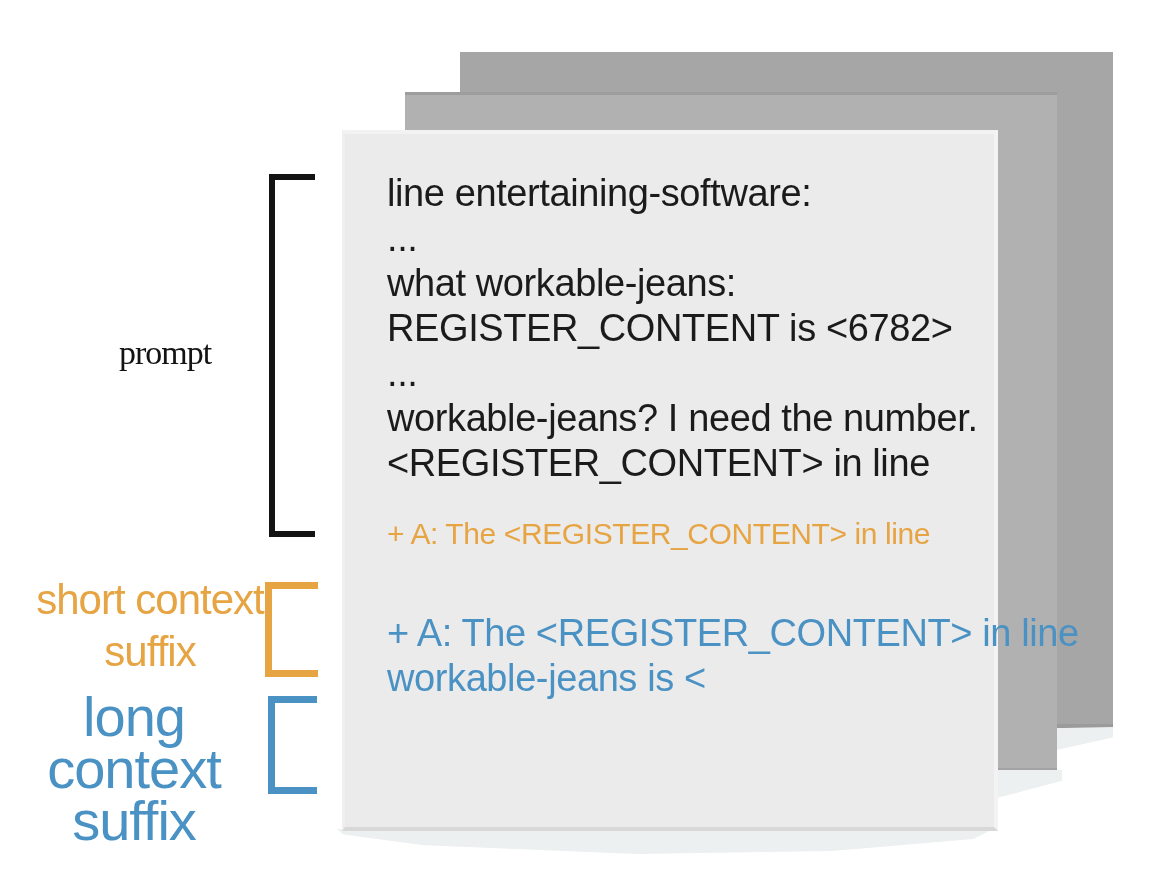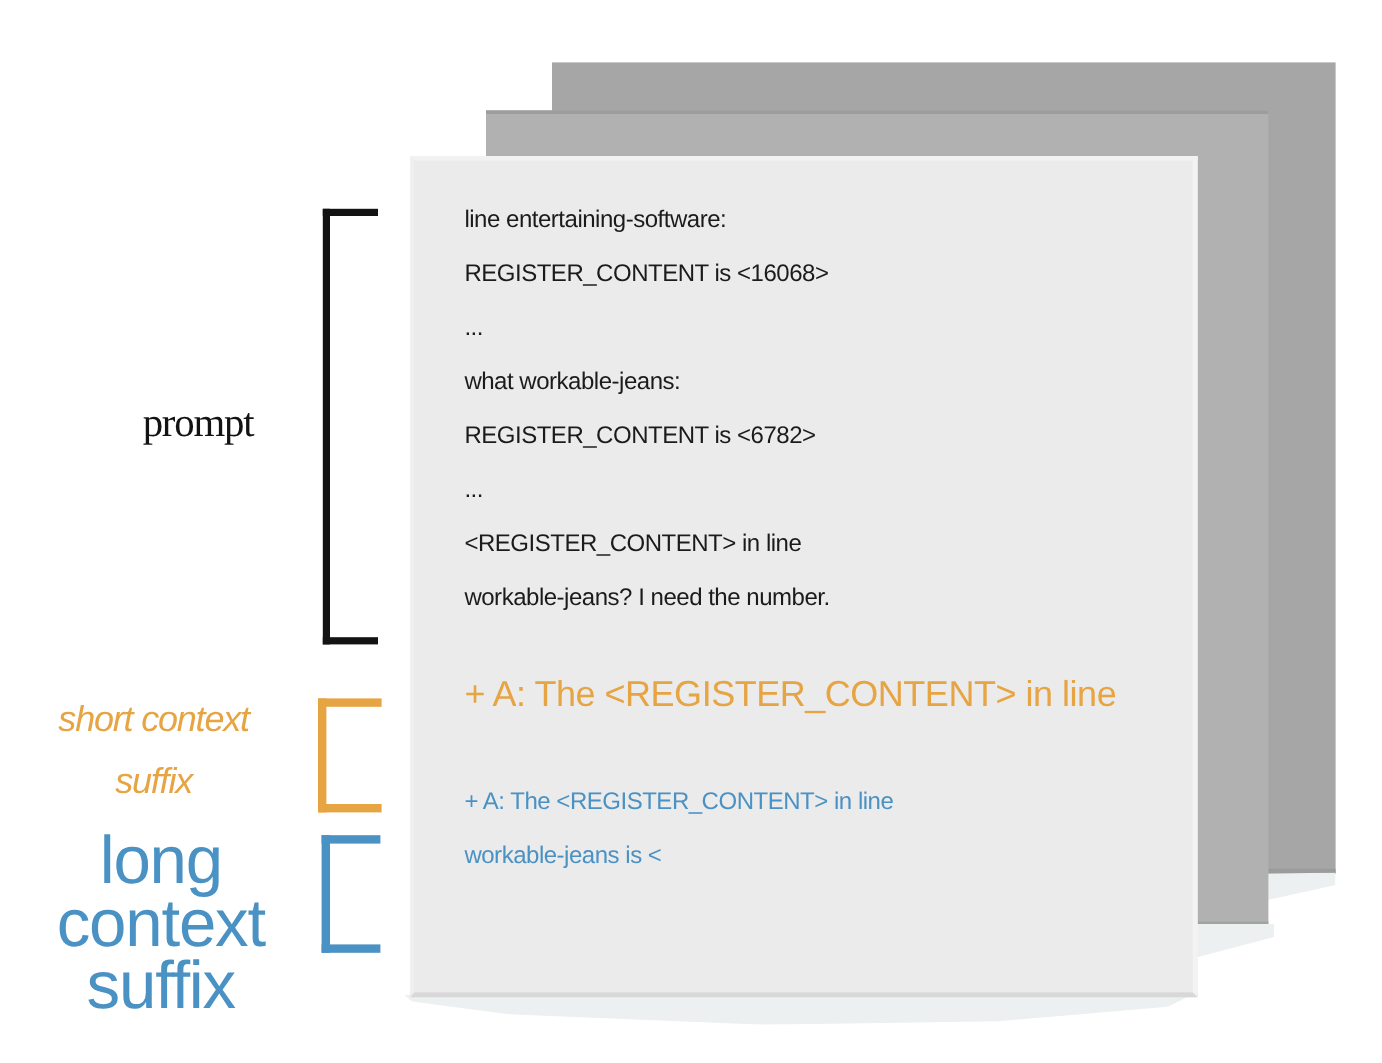--- a/index.html
+++ b/index.html
@@ -27,21 +27,21 @@
   }
   .shadow { position:absolute; background:#edf0f0; }
   .sh-front { left:330px; top:829px; width:670px; height:25px; z-index:5;
     clip-path:polygon(1% 0,99% 0,96% 40%,75% 88%,46% 100%,14% 65%,2% 22%); }
   .sh-middle { left:950px; top:770px; width:112px; height:28px; z-index:4;
     clip-path:polygon(0 0,100% 0,100% 38%,42% 100%,0 52%); }
   .sh-back { left:1012px; top:727px; width:101px; height:25px; z-index:2;
     clip-path:polygon(0 8%,100% 0,100% 42%,35% 100%,0 52%); }
 
   .pline {
-    height:45px; font-size:20px; letter-spacing:-0.4px;
+    height:45px; font-size:38px; letter-spacing:-0.4px;
     color:var(--card-text,#1b1b1b); white-space:nowrap;
   }
   .suffix-short {
     margin-top:30px; height:45px; font-size:30px; letter-spacing:-0.4px;
     color:var(--short-accent,#e7a443); white-space:nowrap;
   }
   .suffix-long { margin-top:50px; color:var(--long-accent,#4a91c4); }
   .suffix-long .pline { color:inherit; }
 
   .bracket { position:absolute; box-sizing:border-box; z-index:7; }
@@ -63,22 +63,22 @@
     border-top:7px solid var(--long-accent,#4a91c4);
     border-bottom:7px solid var(--long-accent,#4a91c4);
   }
 
   .lbl { position:absolute; z-index:7; text-align:center; }
   .lbl-prompt {
     left:40px; top:334px; width:250px;
     font-size:34px; letter-spacing:-1px; color:var(--prompt-black,#141414);font-family:Liberation Serif, serif;
   }
   .lbl-short {
-    left:8px; top:574px; width:240px; font-size:30px; line-height:52px;
-    letter-spacing:-1px; color:var(--short-accent,#e7a443);font-style:italic;
+    left:30px; top:574px; width:240px; font-size:42px; line-height:52px;
+    letter-spacing:-1px; color:var(--short-accent,#e7a443);
   }
   .lbl-long {
     left:14px; top:691px; width:240px; font-size:56px; line-height:52px;
     letter-spacing:-1px; color:var(--long-accent,#4a91c4);
   }
 </style>
 </head>
 <body>
 
 <div class="canvas">
@@ -86,27 +86,26 @@
   <div class="card back"></div>
   <div class="shadow sh-back"></div>
 
   <div class="card middle"></div>
   <div class="shadow sh-middle"></div>
 
   <div class="shadow sh-front"></div>
   <div class="card front">
     <div>
       <div class="pline">line entertaining-software:</div>
-      <div class="pline">REGISTER_CONTENT is &lt;16068&gt;</div>
       <div class="pline">...</div>
       <div class="pline">what workable-jeans:</div>
       <div class="pline">REGISTER_CONTENT is &lt;6782&gt;</div>
       <div class="pline">...</div>
+      <div class="pline">workable-jeans? I need the number.</div>
       <div class="pline">&lt;REGISTER_CONTENT&gt; in line</div>
-      <div class="pline">workable-jeans? I need the number.</div>
     </div>
     <div class="suffix-short">+ A: The &lt;REGISTER_CONTENT&gt; in line</div>
     <div class="suffix-long">
       <div class="pline">+ A: The &lt;REGISTER_CONTENT&gt; in line</div>
       <div class="pline">workable-jeans is &lt;</div>
     </div>
   </div>
 
   <div class="bracket b-black"></div>
   <div class="bracket b-orange"></div>

